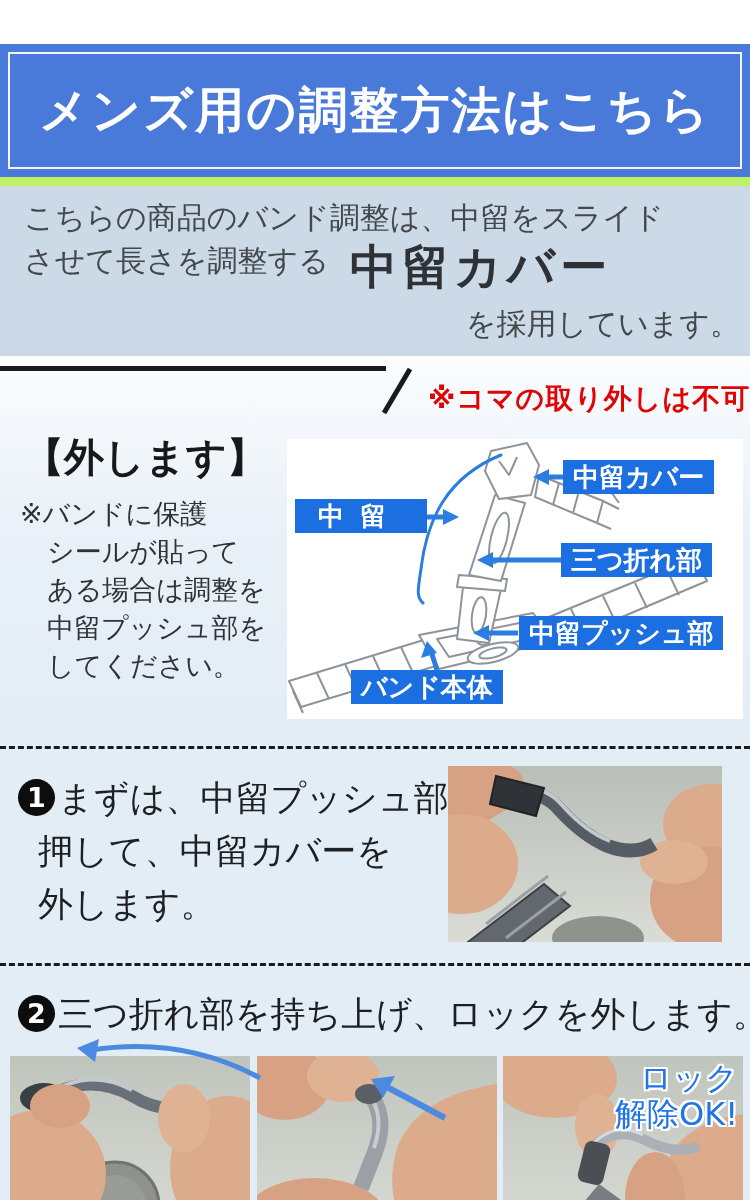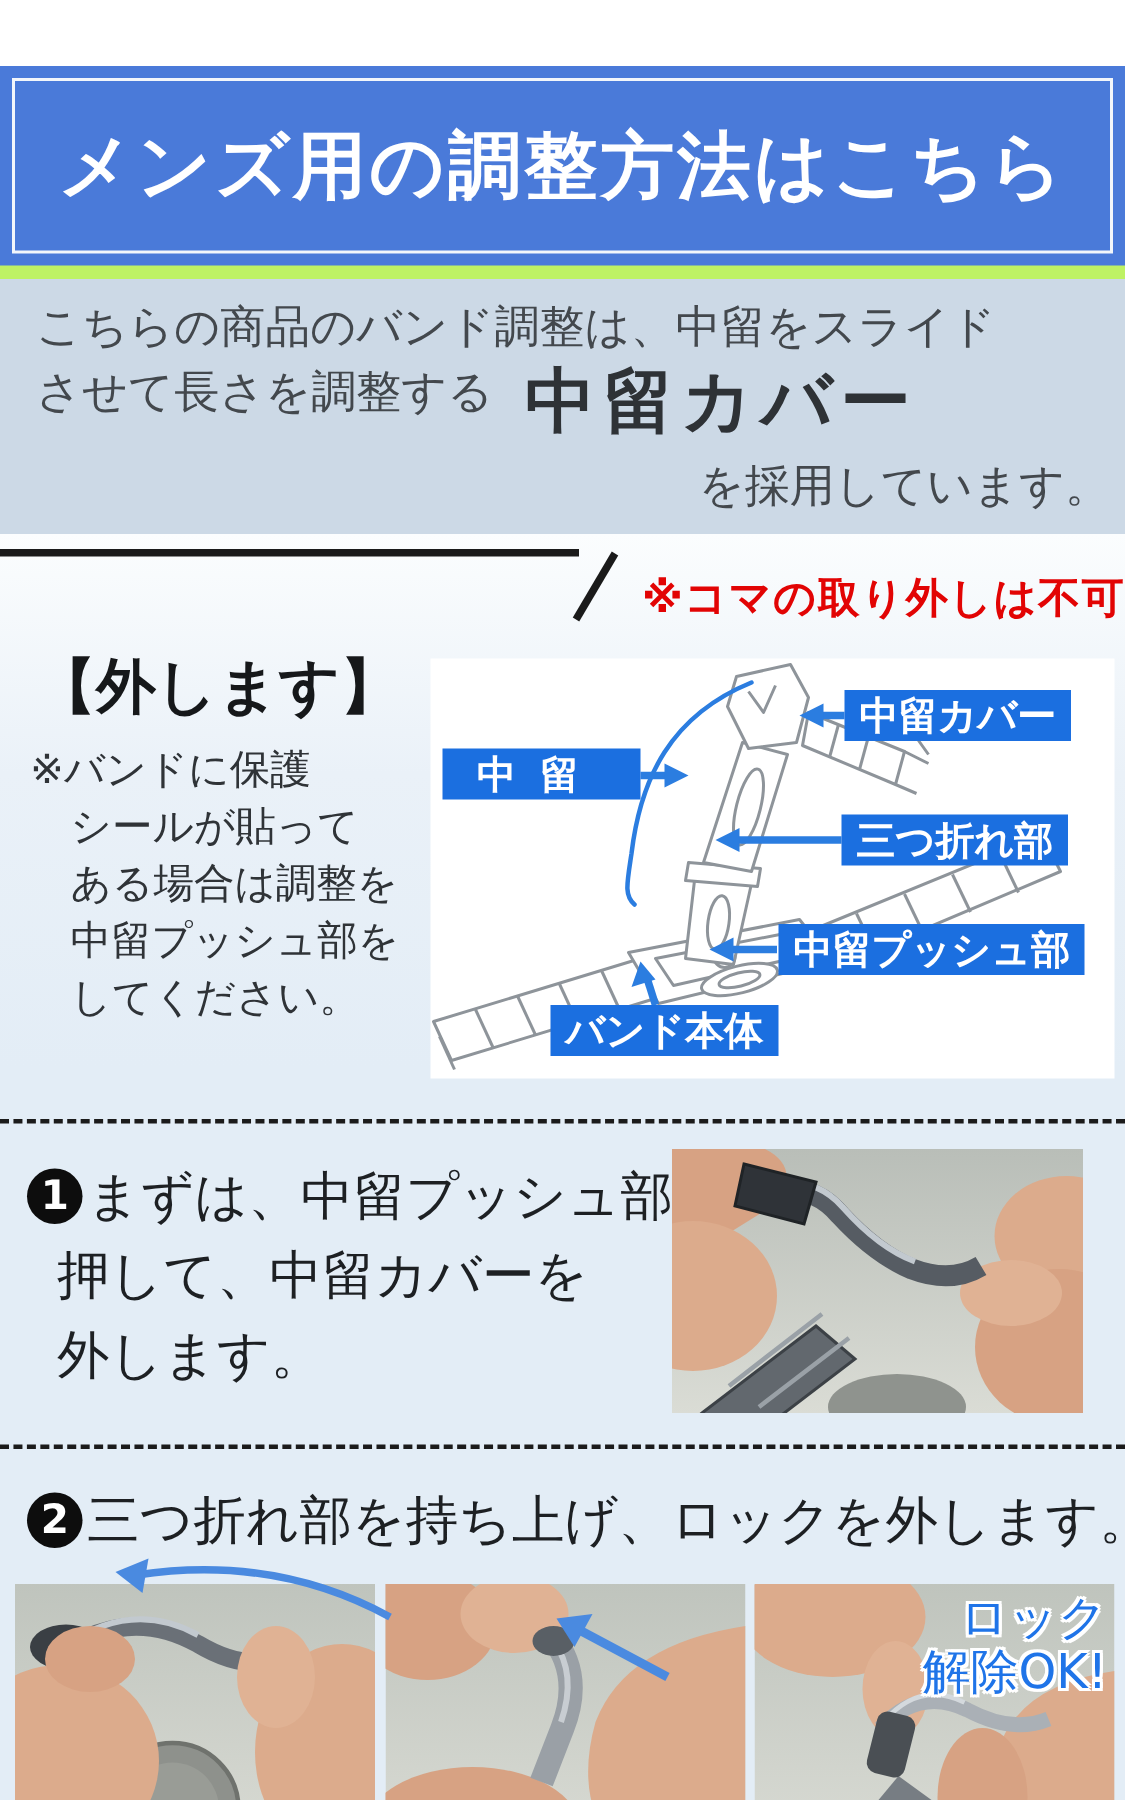--- a/index.html
+++ b/index.html
@@ -163,21 +163,21 @@
         <line x1="231" y1="194" x2="200" y2="194"></line>
         <path d="M186,194 L202,186 L202,202 Z" stroke="none"></path>
         <line x1="150" y1="231" x2="144" y2="212"></line>
         <path d="M140,202 L134,219 L150,214 Z" stroke="none"></path>
       </g>
     </svg>
     <div class="dlabel" style="left:276px;top:21px;">中留カバー</div>
     <div class="dlabel" style="left:8px;top:60px;width:110px;letter-spacing:16px;padding-right:12px;">中留</div>
     <div class="dlabel" style="left:232px;top:177px;">中留プッシュ部</div>
     <div class="dlabel" style="left:274px;top:104px;">三つ折れ部</div>
-    <div class="dlabel" style="left:80px;top:231px;">バンド本体</div>
+    <div class="dlabel" style="left:64px;top:231px;">バンド本体</div>
   </div>
 
   <div class="dotted" style="top:702px;"></div>
 
   <div class="step-text" style="left:18px;top:728px;">
     <div class="step-row">
       <span class="badge">1</span>
       <span>まずは、中留プッシュ部を</span>
     </div>
     <div class="step-cont">押して、中留カバーを</div>

